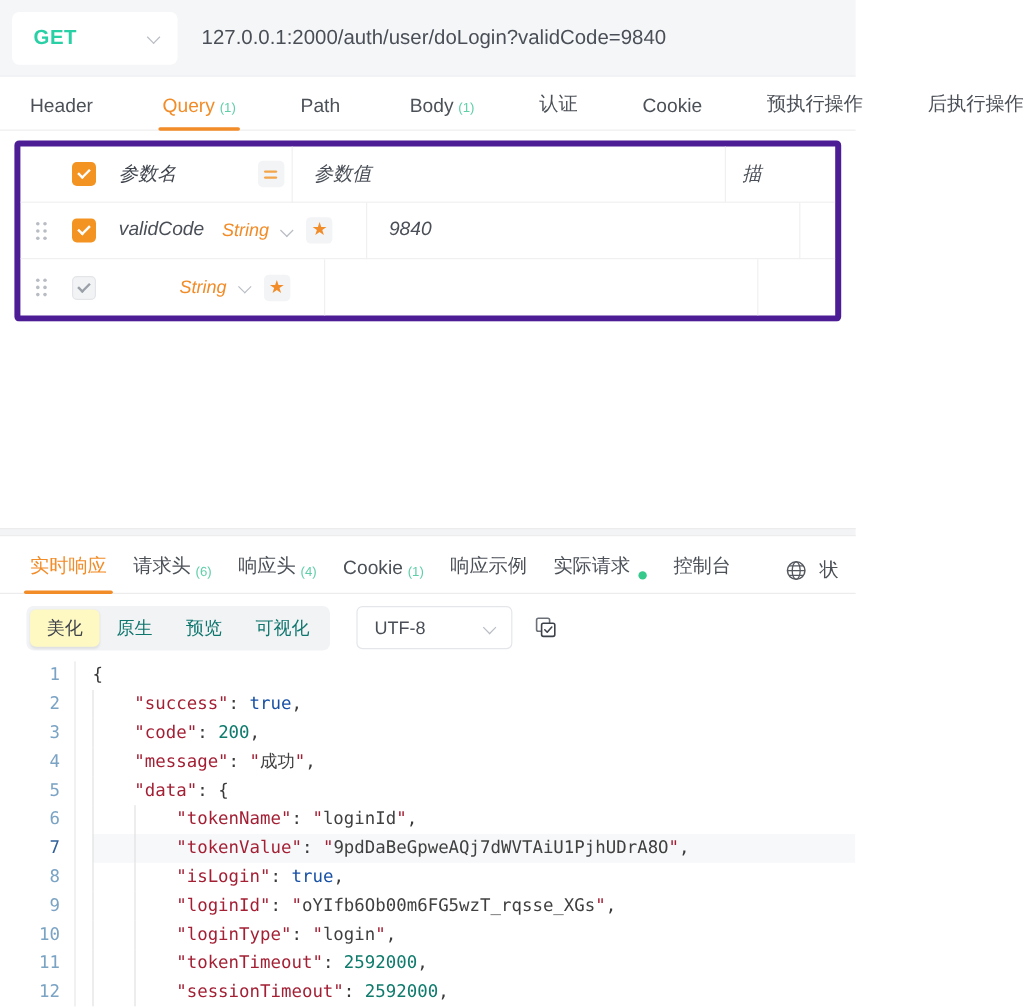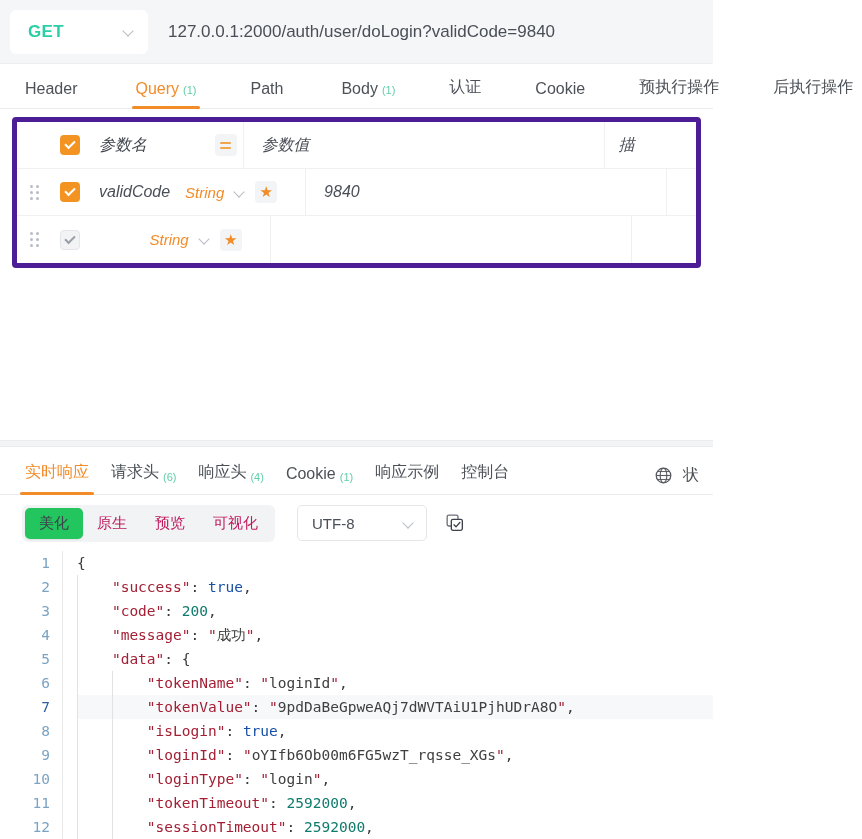--- a/index.html
+++ b/index.html
@@ -131,23 +131,23 @@
   .rtab .cnt { font-size:11px; color:#5fcfa8; }
   .greendot { width:7px; height:7px; border-radius:50%; background:#35c98b; display:inline-block; margin-left:3px; }
   .resp-right { margin-left:auto; display:flex; align-items:center; gap:10px; padding-bottom:8px; }
   .globe { width:19px; height:19px; flex:none; }
   .status-txt { font-size:16px; color:#4c5158; white-space:nowrap; }
 
   
   .fmtbar { height: 56px; min-height:56px; display:flex; align-items:center; padding: 0 22px; gap: 14px; }
   .seg { display:flex; background:#f2f3f5; border-radius:6px; padding:3px; }
   .seg div {
-    font-size:15px; color:#be185d; padding: 6px 14px; border-radius:5px; cursor:pointer; white-space:nowrap;
-  }
-  .seg div.on { background:#22c55e; color:#3d424a; box-shadow: 0 1px 2px rgba(0,0,0,.08); text-align: right; }
+    font-size:15px; color:#0f766e; padding: 6px 14px; border-radius:5px; cursor:pointer; white-space:nowrap;
+  }
+  .seg div.on { background:#fef9c3; color:#3d424a; box-shadow: 0 1px 2px rgba(0,0,0,.08); text-align: right; }
   .enc {
     width:130px; height:36px; border:1px solid #e4e6ea; border-radius:5px;
     display:flex; align-items:center; justify-content:space-between; padding:0 12px 0 14px;
     font-size:15px; color:#4a4f57; cursor:pointer; margin-left: 8px;
   }
   .copyicon { width:20px; height:20px; cursor:pointer; margin-left:4px; }
 
   
   .code {
     flex: 1 1 auto; display:flex; overflow:hidden;
@@ -313,20 +313,24 @@
       <div class="rtab">
         <span>响应头</span>
         <span class="cnt">(4)</span>
       </div>
       <div class="rtab">
         <span>Cookie</span>
         <span class="cnt">(1)</span>
       </div>
       <div class="rtab">
         <span>响应示例</span>
+      </div>
+      <div class="rtab">
+        <span>实际请求</span>
+        <span class="greendot"></span>
       </div>
       <div class="rtab">
         <span>控制台</span>
       </div>
 
       <div class="resp-right">
         <svg class="globe" viewBox="0 0 24 24">
           <circle cx="12" cy="12" r="9.2" fill="none" stroke="#55595f" stroke-width="1.6"></circle>
           <ellipse cx="12" cy="12" rx="4.2" ry="9.2" fill="none" stroke="#55595f" stroke-width="1.4"></ellipse>
           <line x1="2.9" y1="12" x2="21.1" y2="12" stroke="#55595f" stroke-width="1.4"></line>

